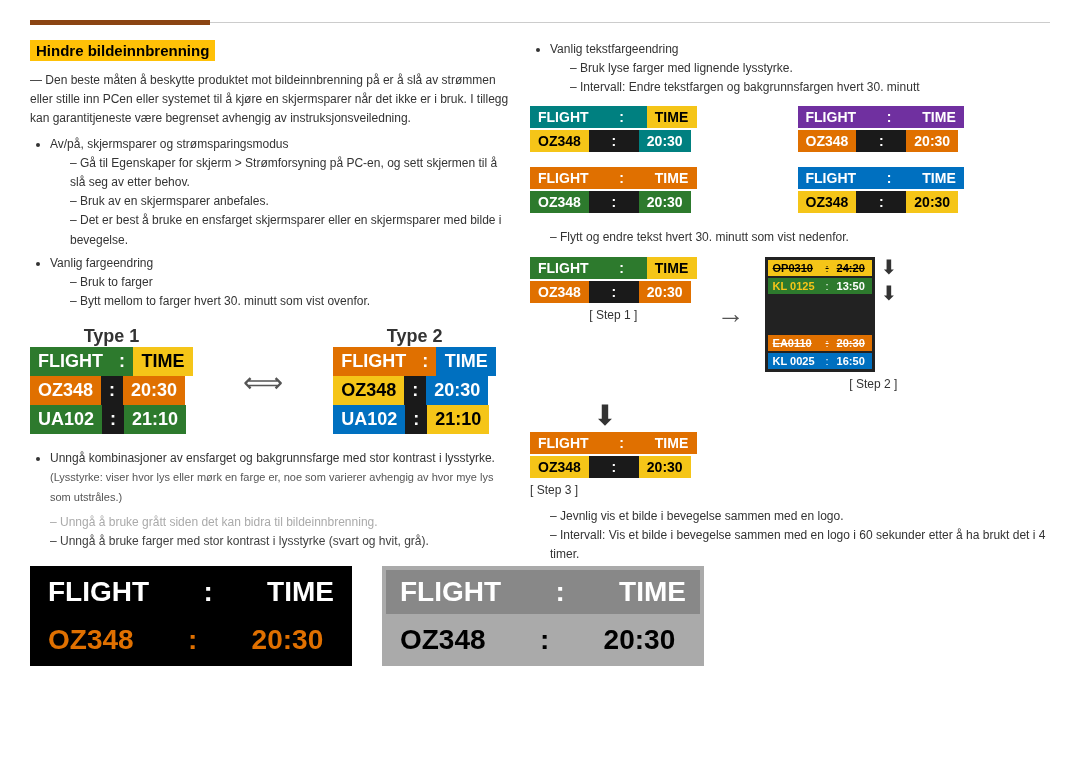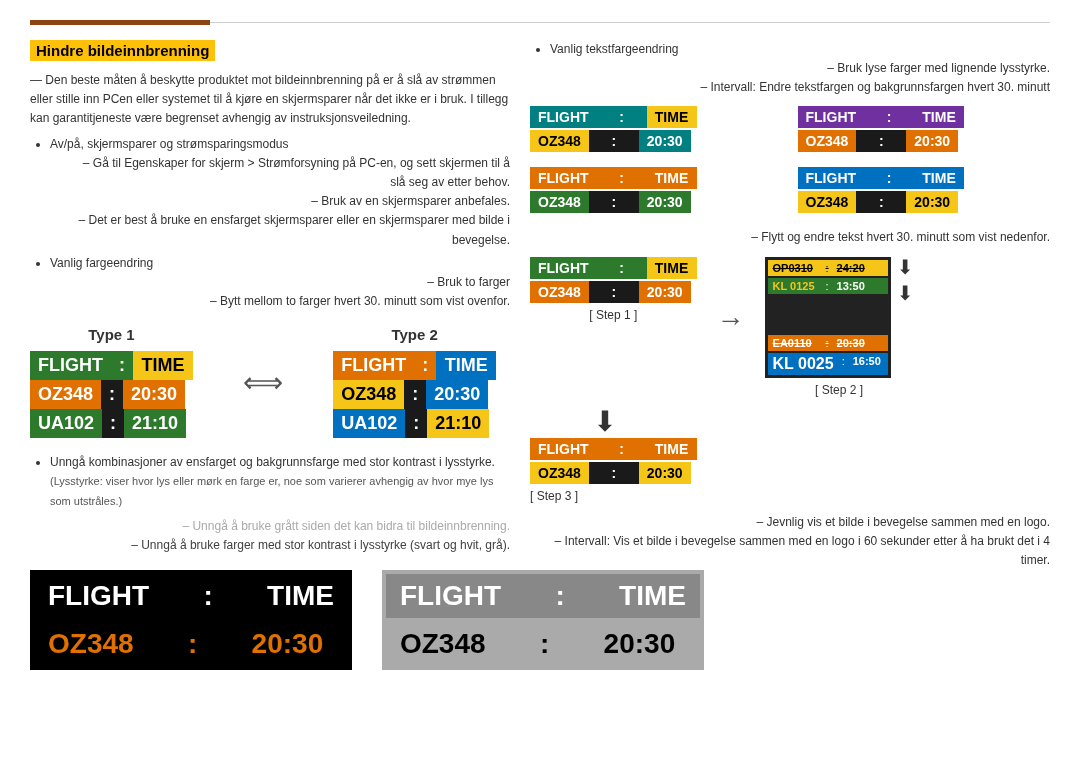--- a/index.html
+++ b/index.html
@@ -40,44 +40,43 @@
     }
     .bullet-list {
       list-style: disc;
       margin-left: 20px;
       font-size: 12px;
       line-height: 1.6;
     }
     .dash-list {
       list-style: none;
       margin-left: 20px;
-      text-align: right;
     }
     .dash-list li::before {
       content: '– ';
     }
     .dash-list li {
       font-size: 12px;
       line-height: 1.6;
     }
     .types-row {
       display: flex;
       gap: 40px;
       margin: 15px 0;
       align-items: flex-start;
     }
     .type-block {
       display: flex;
       flex-direction: column;
       align-items: center;
     }
     .type-label {
-      font-size: 15px;
+      font-size: 18px;
       font-weight: bold;
-      margin-bottom: 8px;
+      margin-bottom: 0;
       color: #333;
     }
     
     .flight-board {
       display: inline-flex;
       flex-direction: column;
       border: none;
     }
     .flight-board-row {
       display: flex;
@@ -365,21 +364,21 @@
             <div class="fb-cell" style="background:#e07000; color:#fff; font-size:14px; font-weight:bold; padding:3px 8px;">OZ348</div>
             <div class="fb-cell" style="background:#1a1a1a; color:#fff; font-size:14px; padding:3px 4px;">:</div>
             <div class="fb-cell" style="background:#e07000; color:#fff; font-size:14px; font-weight:bold; padding:3px 8px;">20:30</div>
           </div>
         </div>
         <div class="step-label">[ Step 1 ]</div>
       </div>
 
       <div style="align-self:center; font-size:28px; color:#555; padding-bottom:20px;">→</div>
 
-      <div style="display:flex; flex-direction:column; align-items:center;">
+      <div style="display:flex; flex-direction:column; align-items:flex-end;">
         <div style="display:flex; align-items:flex-start;">
           <div style="background:#222; padding:3px; display:flex; flex-direction:column; gap:2px;">
 
             <div style="display:flex; background:#f5c518;">
               <div style="font-size:11px; font-weight:bold; padding:2px 5px; min-width:55px; color:#000; text-decoration:line-through;">OP0310</div>
               <div style="font-size:11px; padding:2px 3px; color:#000; text-decoration:line-through;">:</div>
               <div style="font-size:11px; font-weight:bold; padding:2px 5px; min-width:40px; color:#000; text-decoration:line-through;">24:20</div>
             </div>
 
             <div style="display:flex; background:#2d7a2d;">
@@ -388,21 +387,21 @@
               <div style="font-size:11px; font-weight:bold; padding:2px 5px; min-width:40px; color:#fff;">13:50</div>
             </div>
 
             <div style="display:flex; background:#e07000;margin-top:39px;">
               <div style="font-size:11px; font-weight:bold; padding:2px 5px; min-width:55px; color:#fff; text-decoration:line-through;">EA0110</div>
               <div style="font-size:11px; padding:2px 3px; color:#fff; text-decoration:line-through;">:</div>
               <div style="font-size:11px; font-weight:bold; padding:2px 5px; min-width:40px; color:#fff; text-decoration:line-through;">20:30</div>
             </div>
 
             <div style="display:flex; background:#0070c0;">
-              <div style="font-size:16px; font-weight:bold; padding:2px 5px; min-width:55px; color:#fff;">KL 0025</div>
+              <div style="font-size:11px; font-weight:bold; padding:2px 5px; min-width:55px; color:#fff;">KL 0025</div>
               <div style="font-size:11px; padding:2px 3px; color:#fff;">:</div>
               <div style="font-size:11px; font-weight:bold; padding:2px 5px; min-width:40px; color:#fff;">16:50</div>
             </div>
           </div>
           <div class="down-arrows" style="margin-left:6px; gap:6px;">
             <span class="down-arrow-icon">⬇</span>
             <span class="down-arrow-icon">⬇</span>
           </div>
         </div>
         <div class="step-label">[ Step 2 ]</div>

